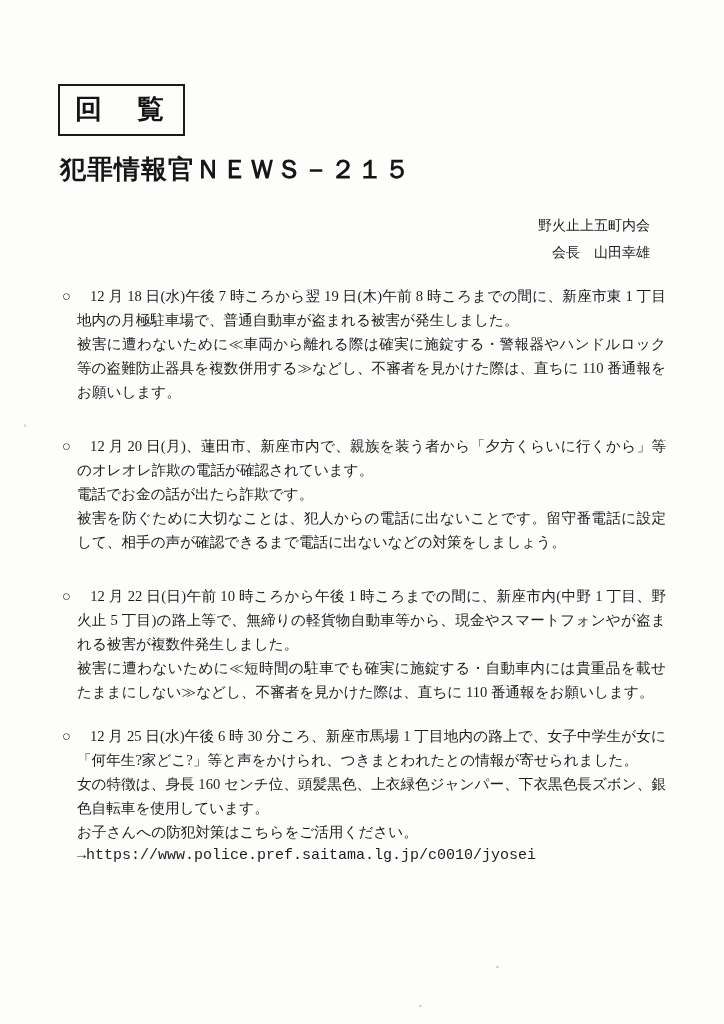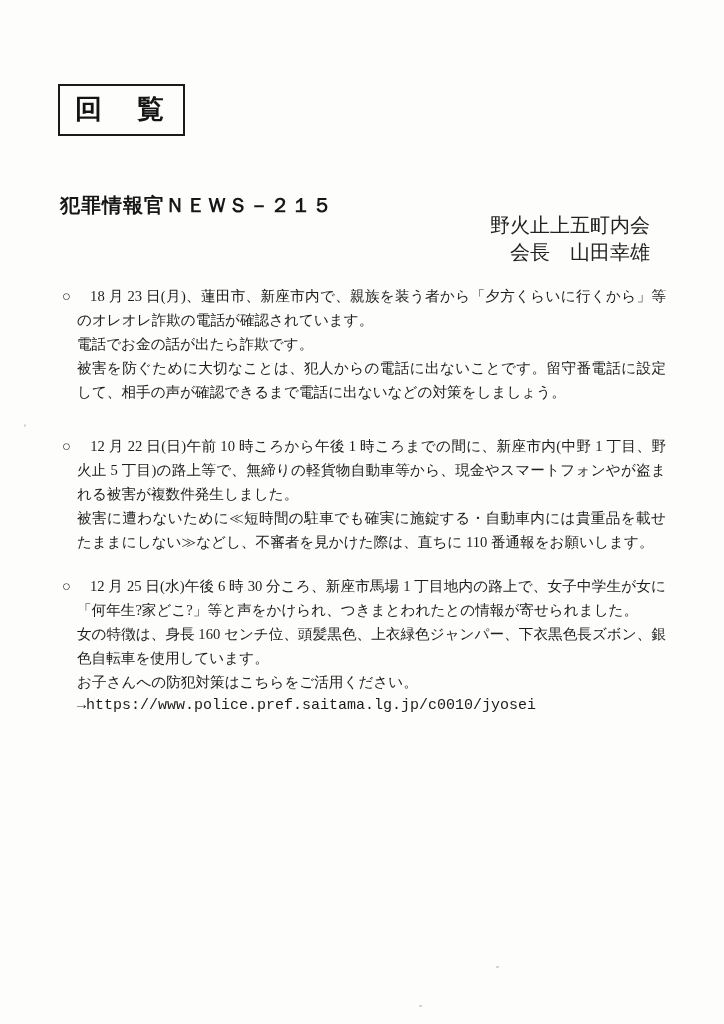--- a/index.html
+++ b/index.html
@@ -8,25 +8,25 @@
     font-family:"Liberation Serif","DejaVu Serif",serif;color:#1e1e1e;
     overflow:hidden;
   }
   .stamp-box{
     position:absolute;left:58px;top:84px;
     border:2px solid #1a1a1a;padding:5px 15px 7px 15px;
     font-size:27px;font-weight:600;letter-spacing:4px;color:#141414;
   }
   .doc-title{
     position:absolute;left:60px;top:152px;
-    font-size:20px;font-weight:600;letter-spacing:1px;color:#161616;margin-top:40px;
+    font-size:26px;font-weight:600;letter-spacing:1px;color:#161616;
   }
   .sender{
     position:absolute;top:212px;right:74px;text-align:right;
-    font-size:20px;line-height:27px;color:#222;
+    font-size:14px;line-height:27px;color:#222;
   }
   .body-block{
     position:absolute;left:62px;top:284px;width:604px;
     font-size:14.6px;line-height:24px;text-align:justify;color:#1c1c1c;
   }
   .bullet{margin:0 0 30px 0;}
   .bullet.tight{margin-bottom:20px;}
   .bullet:last-child{margin-bottom:0;}
   .bullet p{margin:0;padding-left:15px;}
   .bullet p.lead{text-indent:-15px;}
@@ -48,23 +48,27 @@
 
   <div class="doc-title">犯罪情報官ＮＥＷＳ－２１５</div>
 
   <div class="sender">
     <div>野火止上五町内会</div>
     <div>会長　山田幸雄</div>
   </div>
 
   <div class="body-block">
 
+    <div class="bullet">
+      <p class="lead"><span class="marker">○</span><span>12 月 18 日(水)午後 7 時ころから翌 19 日(木)午前 8 時ころまでの間に、新座市東 1 丁目地内の月極駐車場で、普通自動車が盗まれる被害が発生しました。</span></p>
+      <p>被害に遭わないために≪車両から離れる際は確実に施錠する・警報器やハンドルロック等の盗難防止器具を複数併用する≫などし、不審者を見かけた際は、直ちに 110 番通報をお願いします。</p>
+    </div>
 
     <div class="bullet">
-      <p class="lead"><span class="marker">○</span><span>18 月 23 日(月)、蓮田市、新座市内で、親族を装う者から「夕方くらいに行くから」等のオレオレ詐欺の電話が確認されています。</span></p>
+      <p class="lead"><span class="marker">○</span><span>12 月 20 日(月)、蓮田市、新座市内で、親族を装う者から「夕方くらいに行くから」等のオレオレ詐欺の電話が確認されています。</span></p>
       <p>電話でお金の話が出たら詐欺です。</p>
       <p>被害を防ぐために大切なことは、犯人からの電話に出ないことです。留守番電話に設定して、相手の声が確認できるまで電話に出ないなどの対策をしましょう。</p>
     </div>
 
     <div class="bullet tight">
       <p class="lead"><span class="marker">○</span><span>12 月 22 日(日)午前 10 時ころから午後 1 時ころまでの間に、新座市内(中野 1 丁目、野火止 5 丁目)の路上等で、無締りの軽貨物自動車等から、現金やスマートフォンやが盗まれる被害が複数件発生しました。</span></p>
       <p>被害に遭わないために≪短時間の駐車でも確実に施錠する・自動車内には貴重品を載せたままにしない≫などし、不審者を見かけた際は、直ちに 110 番通報をお願いします。</p>
     </div>
 
     <div class="bullet">

